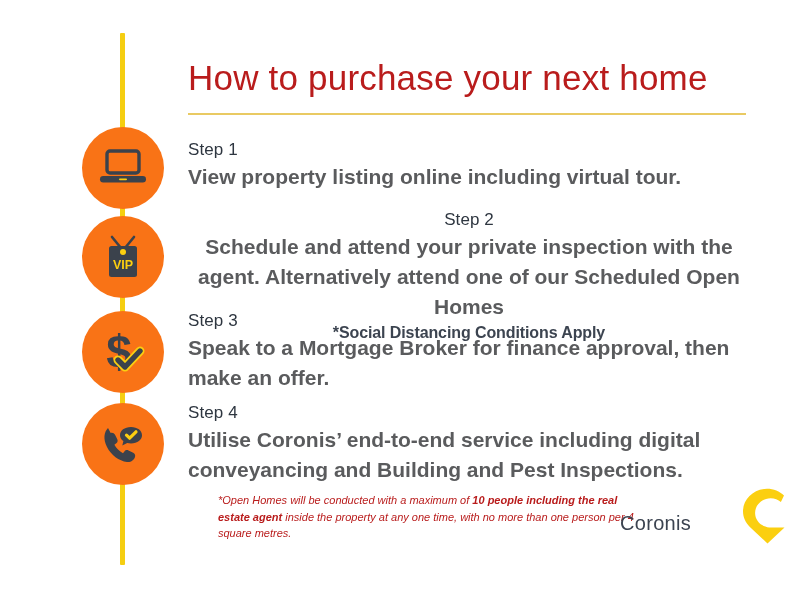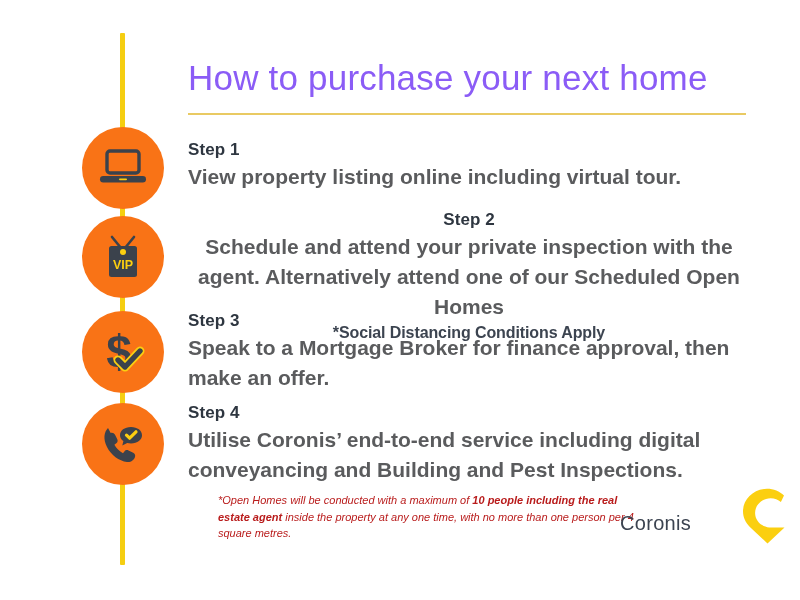--- a/index.html
+++ b/index.html
@@ -51,21 +51,21 @@
   .bubble svg { display: block; }
 
   
   .title {
     position: absolute;
     left: 188px;
     top: 58px;
     font-size: 35px;
     font-weight: 300;
     letter-spacing: 0.2px;
-    color: #8b5cf6;
+    color: #b91c1c;
     white-space: nowrap;
   }
   .title-rule {
     position: absolute;
     left: 188px;
     top: 113px;
     width: 558px;
     height: 2px;
     background: #E9CA63;
   }
@@ -76,21 +76,21 @@
     left: 188px;
     width: 562px;
   }
   .step.s1 { top: 139px; }
   .step.s2 { top: 209px; text-align: center; }
   .step.s3 { top: 310px; }
   .step.s4 { top: 402px; }
 
   .step-head {
     font-size: 17px;
-    font-weight: bold;
+    font-weight: normal;
     color: #2E3640;
     letter-spacing: 0.1px;
     line-height: 1.25;
     margin-bottom: 2px;
   }
   .step-body {
     font-size: 21px;
     font-weight: 700;
     color: #5A5B5D;
     line-height: 1.42;

